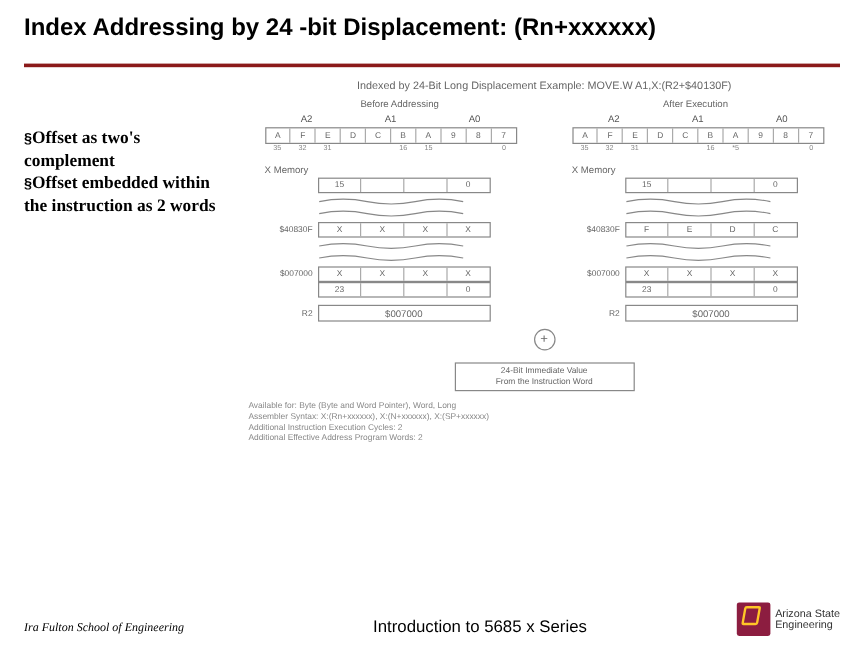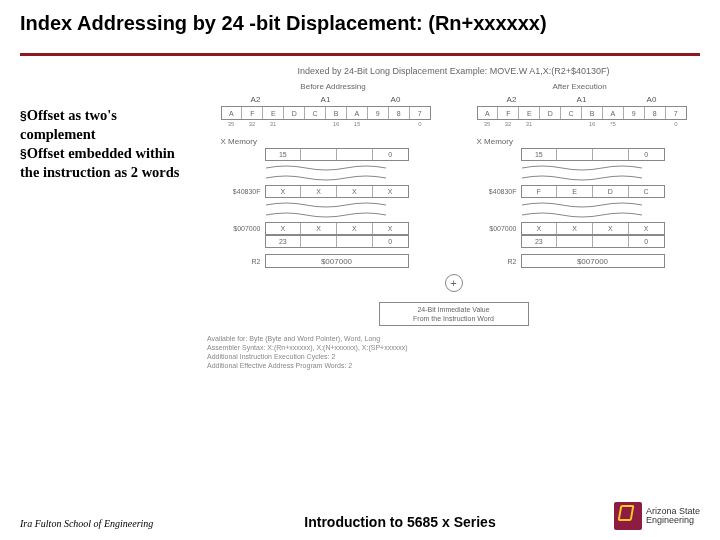--- a/index.html
+++ b/index.html
@@ -33,21 +33,21 @@
 .wavy{height:18px;position:relative;margin:3px 0}
 .wavy svg{width:100%;height:100%}
 .r2-row{display:flex;align-items:center;gap:4px;margin-top:6px}
 .r2-box{border:1px solid #888;height:14px;flex:1;font-family:Arial;font-size:8px;text-align:center;line-height:13px;color:#666}
 .adder{width:18px;height:18px;border:1px solid #888;border-radius:50%;font-family:Arial;font-size:11px;text-align:center;line-height:16px;color:#666;margin:6px auto;position:relative}
 .imm-box{border:1px solid #888;width:150px;height:24px;margin:10px auto 4px;font-family:Arial;font-size:7px;text-align:center;padding-top:2px;color:#666;line-height:1.3}
 .avail{font-family:Arial;font-size:7px;color:#888;margin-top:8px;line-height:1.3}
 .footer{position:absolute;bottom:10px;left:0;right:0;display:flex;align-items:flex-end;padding:0 20px}
 .footer-left{font-family:"Times New Roman",serif;font-style:italic;font-size:10px;line-height:1.3;flex:0 0 200px}
 .footer-center{flex:1;text-align:center}
-.footer-title{font-family:Arial;font-weight:bold;font-size:14px}
+.footer-title{font-family:Arial;font-weight:normal;font-size:14px}
 .footer-date{font-family:Arial;font-size:9px;margin-top:2px}
 .logo{flex:0 0 120px;display:flex;align-items:center;gap:4px;justify-content:flex-end}
 .logo-shield{width:28px;height:28px;background:#8C1D40;border-radius:2px;position:relative}
 .logo-shield::before{content:"";position:absolute;top:3px;left:5px;width:10px;height:12px;border:2px solid #FFC627;border-radius:2px;transform:skewX(-10deg)}
 .logo-text{font-family:Arial;font-size:9px;line-height:1;color:#333}
 </style>
 </head>
 <body>
 
 <div class="slide">

